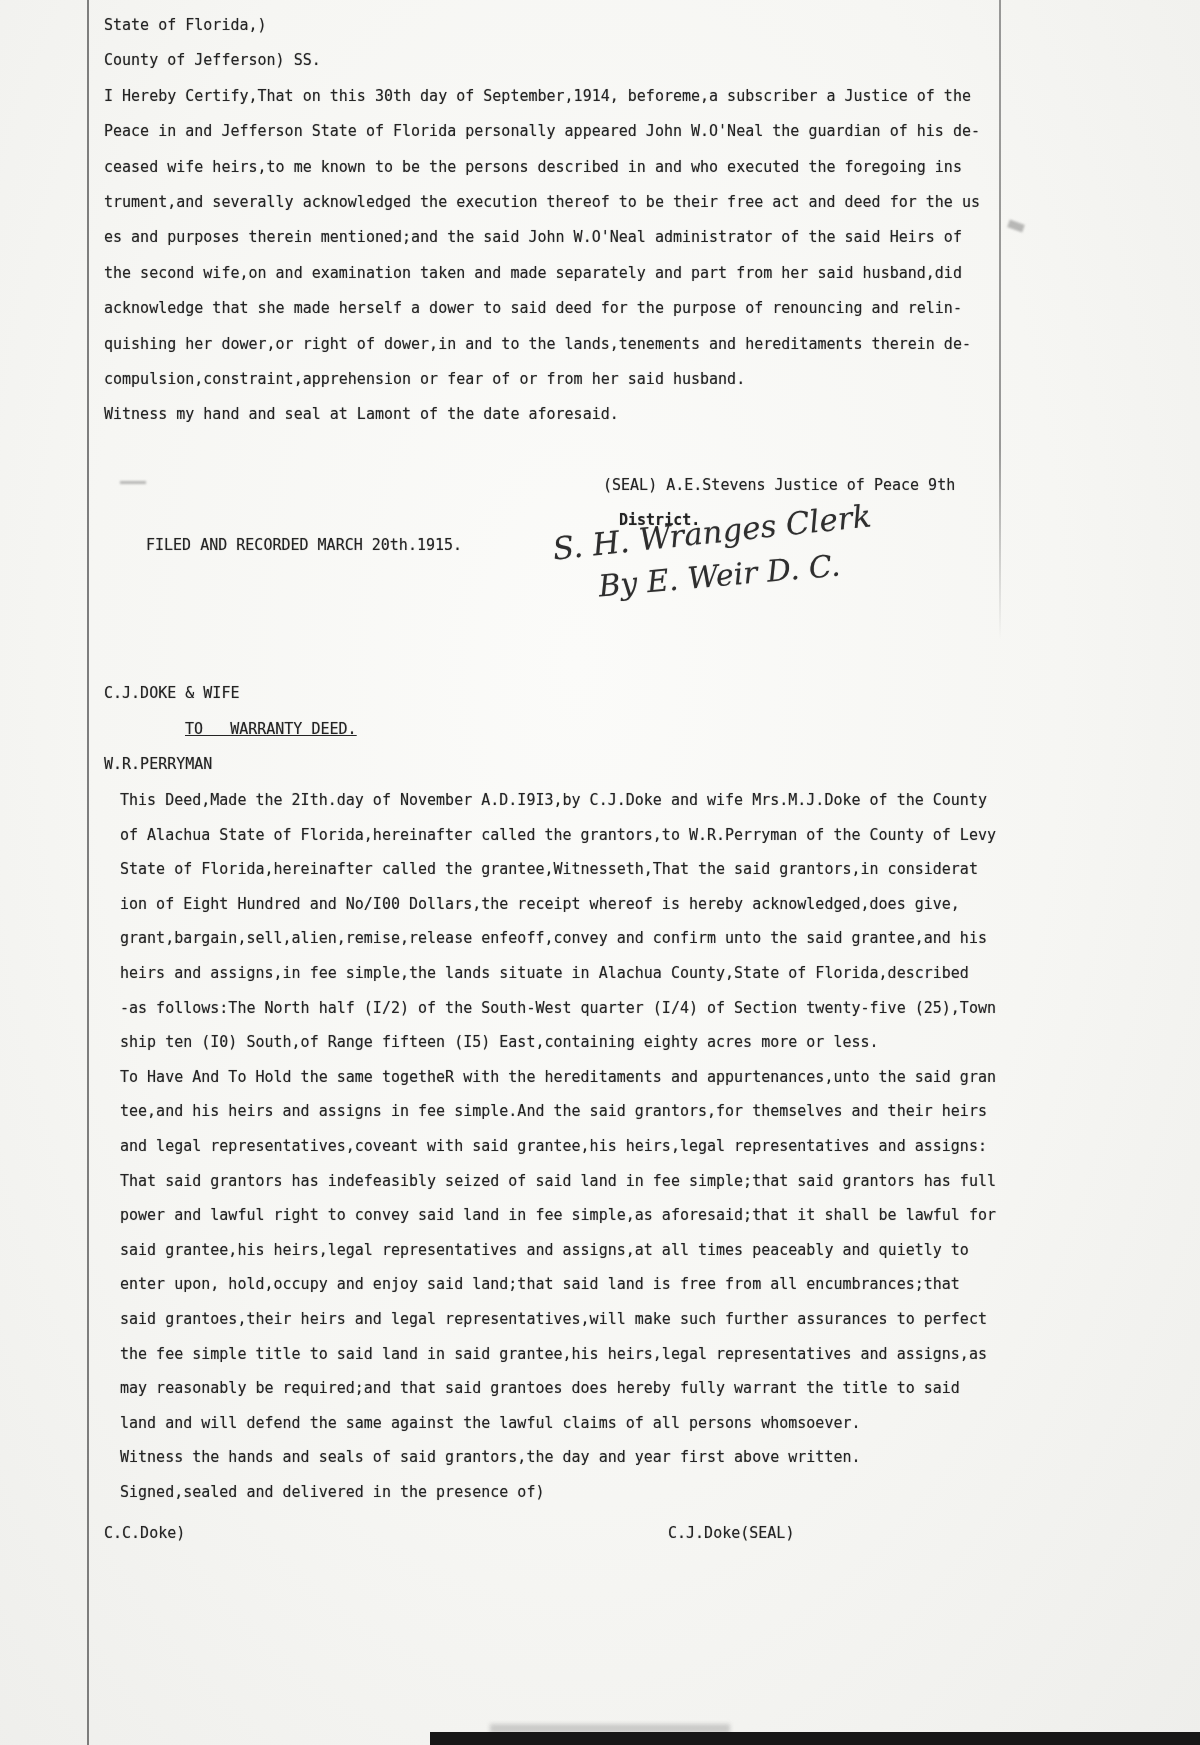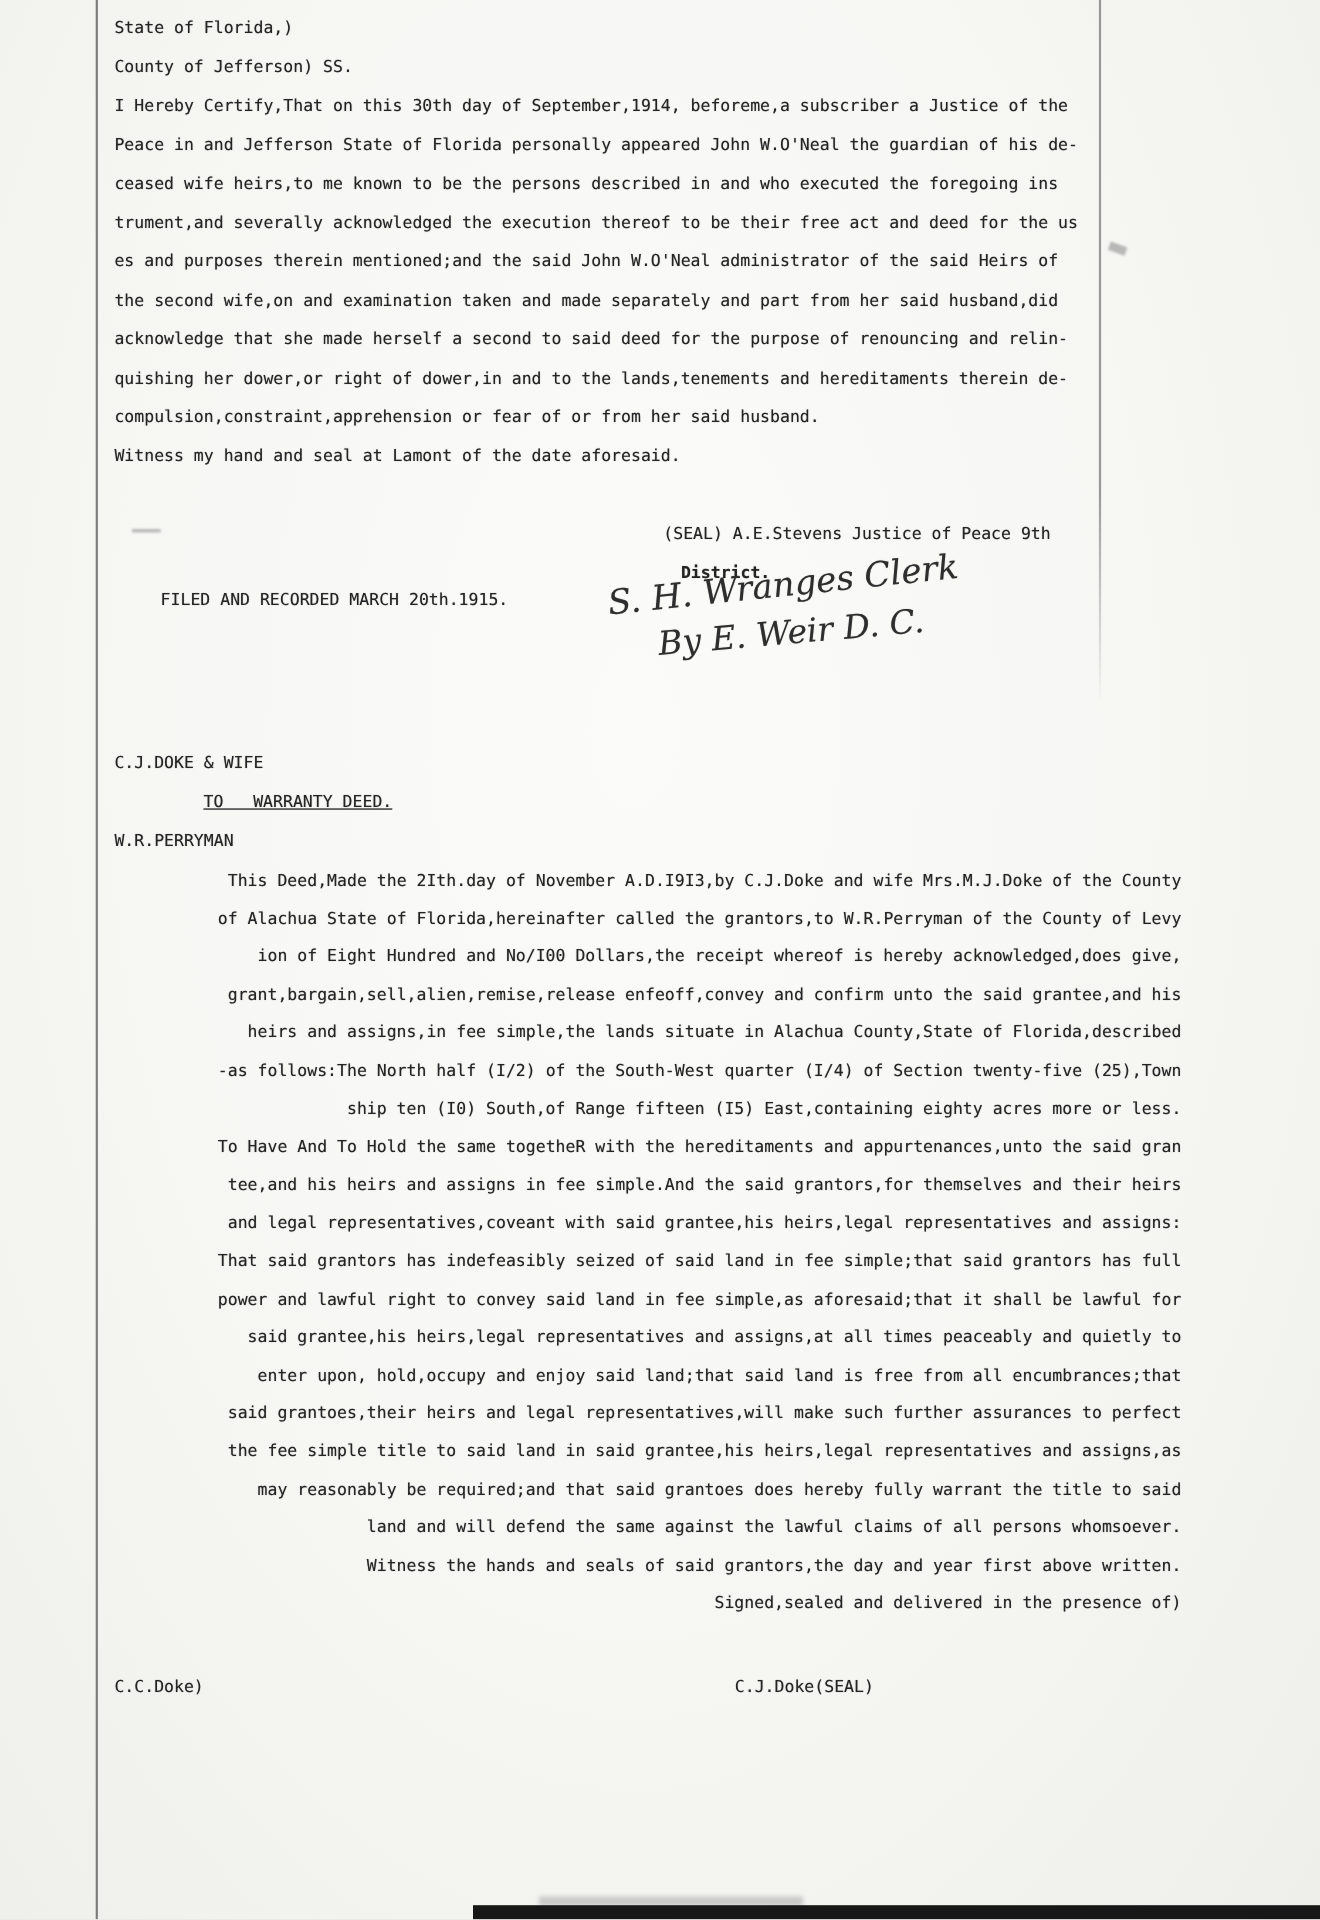--- a/index.html
+++ b/index.html
@@ -36,21 +36,21 @@
     white-space:pre;
     text-shadow:0 0 1px rgba(40,40,40,0.35);
   }
   .hw1 { left:552px; top:514px; font-size:31px; transform:rotate(-6deg); }
   .hw2 { left:598px; top:558px; font-size:30px; transform:rotate(-5deg); }
 
   .deedhead  { position:absolute; left:104px; top:676px; }
   .deedhead .tline { line-height:35.5px; }
   .to-indent { padding-left:81px;text-decoration:underline; }
 
-  .deedbody  { position:absolute; left:104px; top:783px; width:970px;text-align:right; }
+  .deedbody  { position:absolute; left:120px; top:783px; width:970px; }
   .deedbody .tline { line-height:34.6px; }
 
   .sig       { position:absolute; top:1516px; }
   .sig-left  { left:104px; }
   .sig-right { left:668px; }
 
   .edge-line  { position:absolute; width:2px; background:#4c4c4c; }
   .edge-left  { left:87px;  top:0; height:1745px; opacity:.7; }
   .edge-right { left:999px; top:0; height:640px;  opacity:.55;
                 background:linear-gradient(#4c4c4c 70%, rgba(76,76,76,0) 100%); }
@@ -79,21 +79,21 @@
 
   <div class="cert">
       <div class="tline">State of Florida,)</div>
       <div class="tline">County of Jefferson) SS.</div>
       <div class="tline">I Hereby Certify,That on this 30th day of September,1914, beforeme,a subscriber a Justice of the</div>
       <div class="tline">Peace in and Jefferson State of Florida personally appeared John W.O'Neal the guardian of his de-</div>
       <div class="tline">ceased wife heirs,to me known to be the persons described in and who executed the foregoing ins</div>
       <div class="tline">trument,and severally acknowledged the execution thereof to be their free act and deed for the us</div>
       <div class="tline">es and purposes therein mentioned;and the said John W.O'Neal administrator of the said Heirs of</div>
       <div class="tline">the second wife,on and examination taken and made separately and part from her said husband,did</div>
-      <div class="tline">acknowledge that she made herself a second to said deed for the purpose of renouncing and relin-</div>
+      <div class="tline">acknowledge that she made herself a dower to said deed for the purpose of renouncing and relin-</div>
       <div class="tline">quishing her dower,or right of dower,in and to the lands,tenements and hereditaments therein de-</div>
       <div class="tline">compulsion,constraint,apprehension or fear of or from her said husband.</div>
       <div class="tline">Witness my hand and seal at Lamont of the date aforesaid.</div>
     </div>
 
   <div class="seal">
     <div class="tline">(SEAL) A.E.Stevens Justice of Peace 9th</div>
     <div class="tline indent">District.</div>
   </div>
 
@@ -104,20 +104,21 @@
 
   <div class="deedhead">
     <div class="tline">C.J.DOKE &amp; WIFE</div>
     <div class="tline to-indent">TO   WARRANTY DEED.</div>
     <div class="tline">W.R.PERRYMAN</div>
   </div>
 
   <div class="deedbody">
       <div class="tline">This Deed,Made the 2Ith.day of November A.D.I9I3,by C.J.Doke and wife Mrs.M.J.Doke of the County</div>
       <div class="tline">of Alachua State of Florida,hereinafter called the grantors,to W.R.Perryman of the County of Levy</div>
+      <div class="tline">State of Florida,hereinafter called the grantee,Witnesseth,That the said grantors,in considerat</div>
       <div class="tline">ion of Eight Hundred and No/I00 Dollars,the receipt whereof is hereby acknowledged,does give,</div>
       <div class="tline">grant,bargain,sell,alien,remise,release enfeoff,convey and confirm unto the said grantee,and his</div>
       <div class="tline">heirs and assigns,in fee simple,the lands situate in Alachua County,State of Florida,described</div>
       <div class="tline">-as follows:The North half (I/2) of the South-West quarter (I/4) of Section twenty-five (25),Town</div>
       <div class="tline">ship ten (I0) South,of Range fifteen (I5) East,containing eighty acres more or less.</div>
       <div class="tline">To Have And To Hold the same togetheR with the hereditaments and appurtenances,unto the said gran</div>
       <div class="tline">tee,and his heirs and assigns in fee simple.And the said grantors,for themselves and their heirs</div>
       <div class="tline">and legal representatives,coveant with said grantee,his heirs,legal representatives and assigns:</div>
       <div class="tline">That said grantors has indefeasibly seized of said land in fee simple;that said grantors has full</div>
       <div class="tline">power and lawful right to convey said land in fee simple,as aforesaid;that it shall be lawful for</div>

